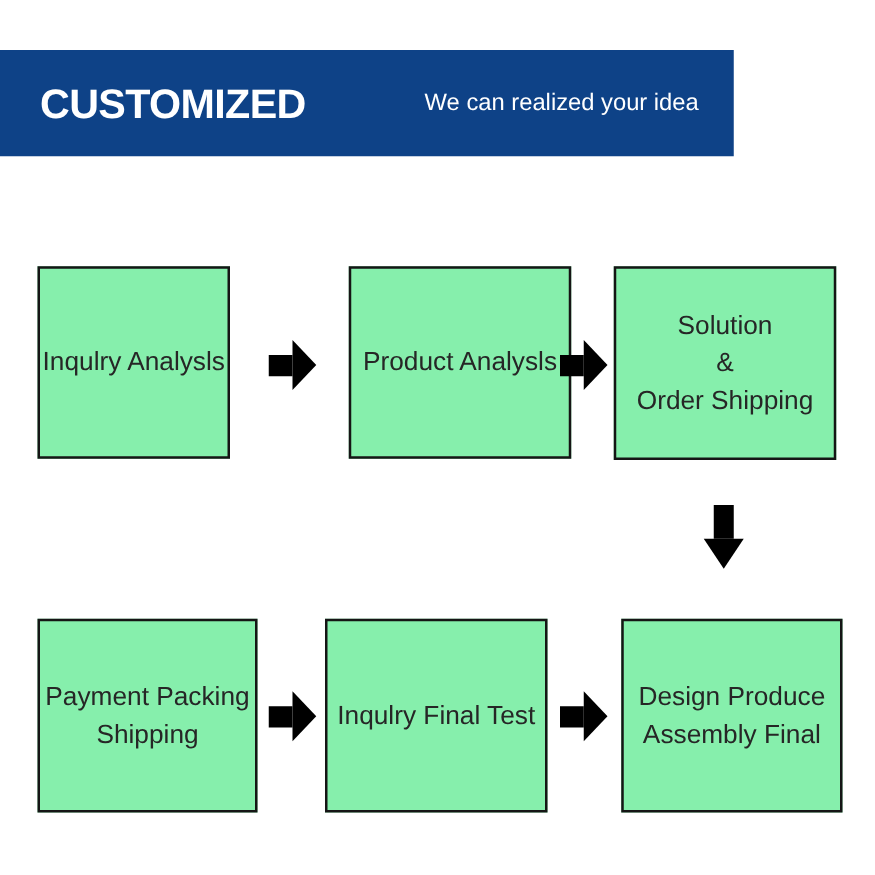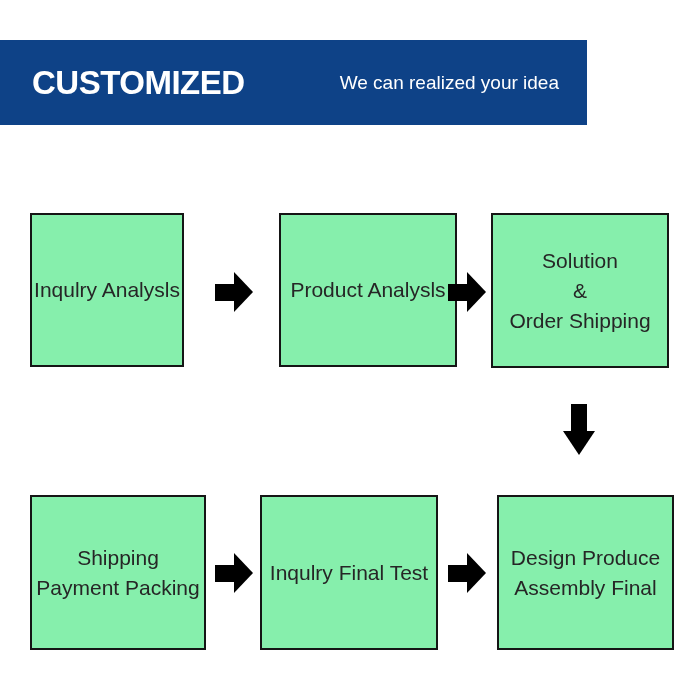--- a/index.html
+++ b/index.html
@@ -129,22 +129,22 @@
     <div>&amp;</div>
     <div>Order Shipping</div>
   </div>
 
   <div class="arrow-down" style="left:563px; top:404px;">
     <div class="stem"></div>
     <div class="head"></div>
   </div>
 
   <div class="flow-box" style="left:30px; top:495px; width:176px; height:155px;">
+    <div>Payment Packing</div>
     <div>Shipping</div>
-    <div>Payment Packing</div>
   </div>
 
   <div class="arrow-right" style="left:215px; top:553px;">
     <div class="stem"></div>
     <div class="head"></div>
   </div>
 
   <div class="flow-box" style="left:260px; top:495px; width:178px; height:155px;">
     <div>Inqulry Final Test</div>
   </div>

